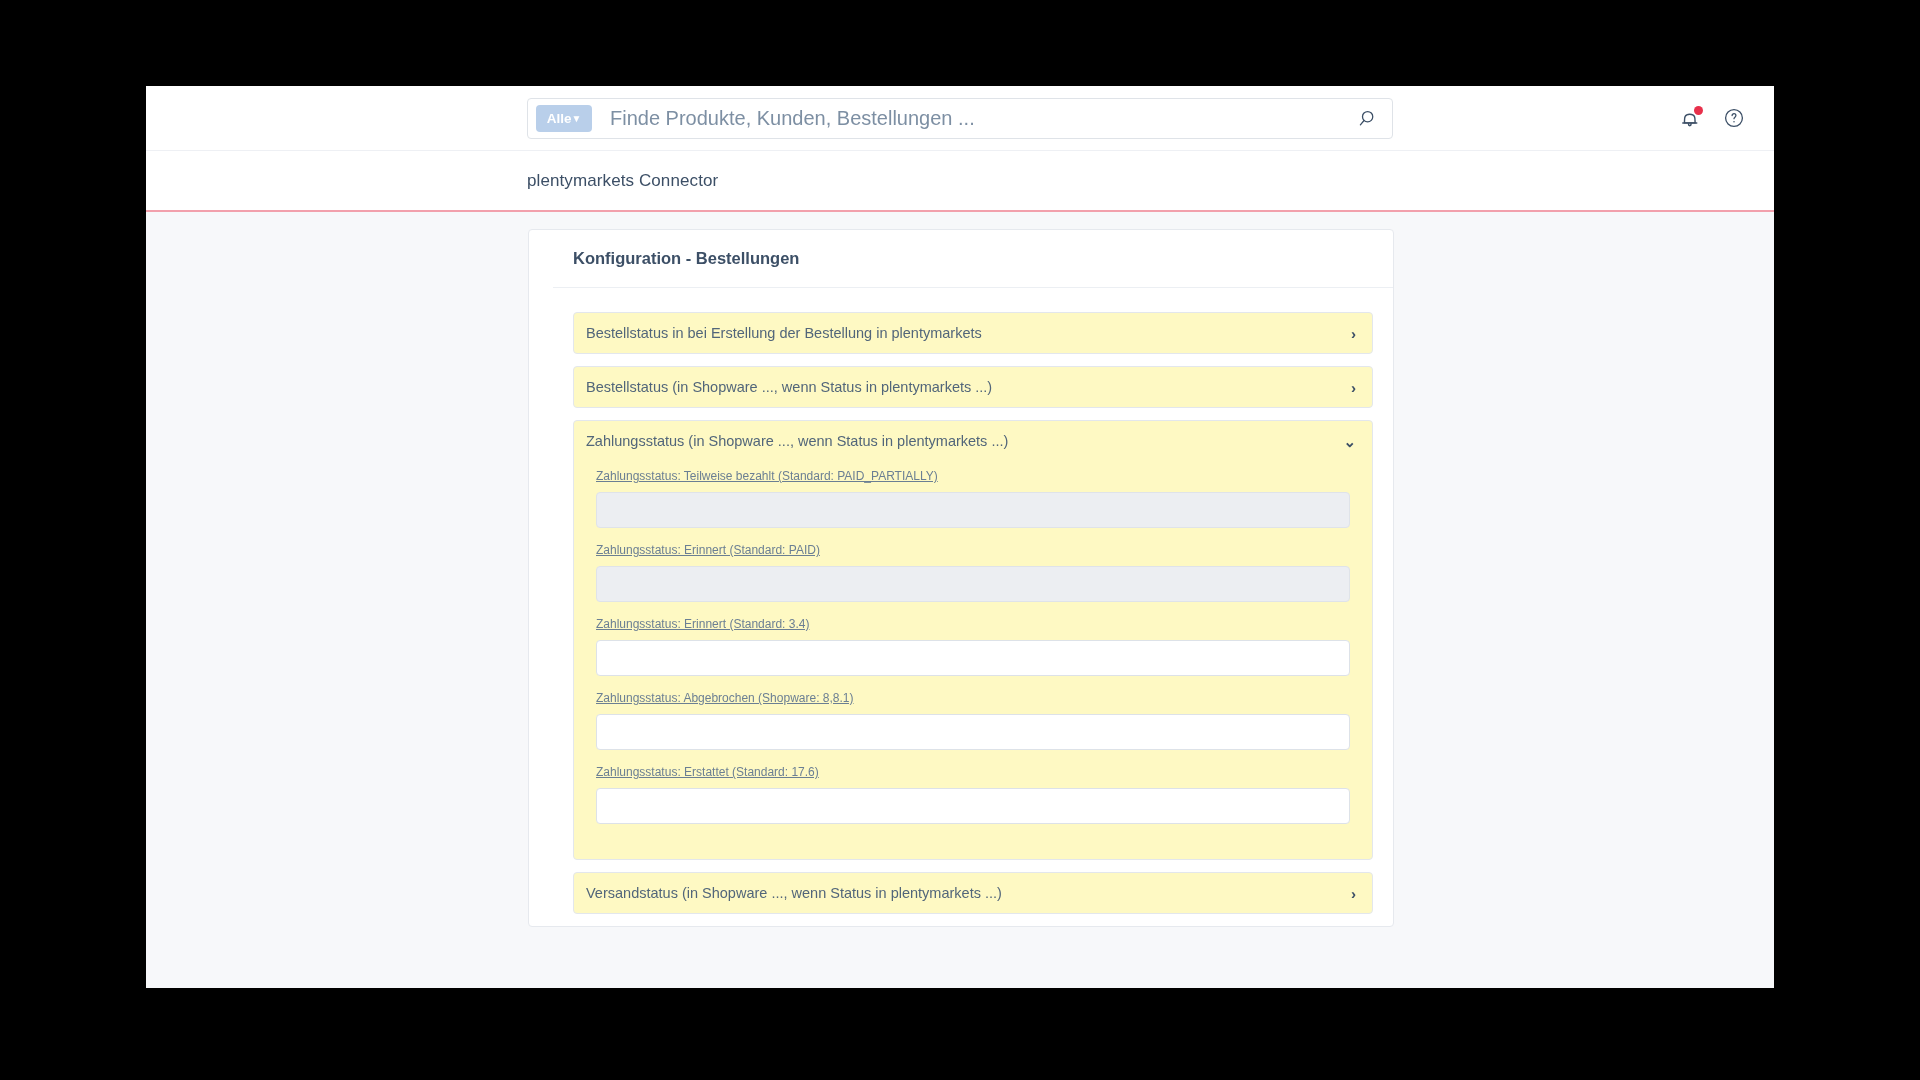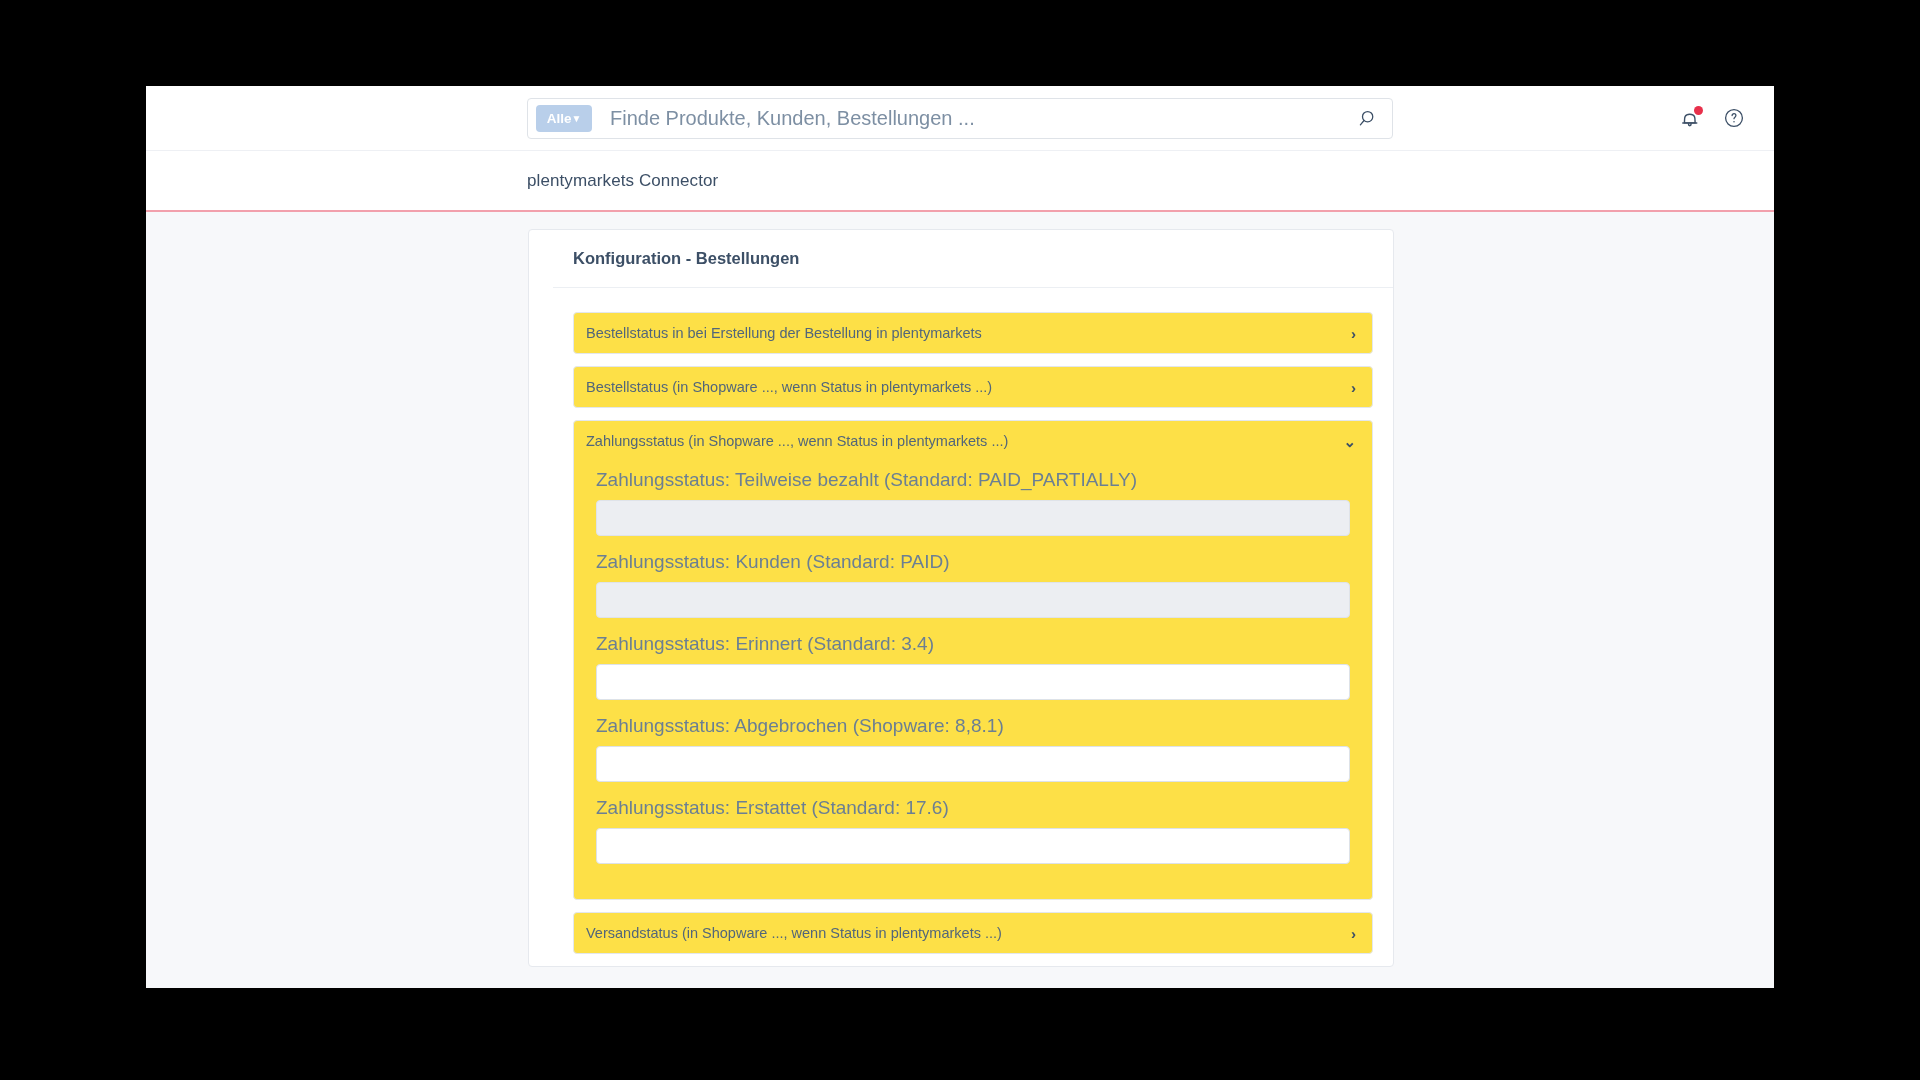--- a/index.html
+++ b/index.html
@@ -82,35 +82,36 @@
   }
   .card-head {
     height: 58px; display: flex; align-items: center;
     padding-left: 20px;
     border-bottom: 1px solid #eceff3;
     font-size: 16.5px; font-weight: bold; color: #3c4f66;
   }
   .card-body { padding: 24px 20px 0 20px; }
   .acc {
     border: 1px solid #e3e7ec; border-radius: 4px;
-    background: #fde047; margin-bottom: 12px;
+    background: #fef9c3; margin-bottom: 12px;
   }
   .acc-head {
     height: 40px; display: flex; align-items: center;
     padding: 0 16px 0 12px; cursor: pointer;
   }
   .acc-title {
     flex: 1; font-size: 14.5px; color: #52667a;
   }
   .chevron { color: #3c4f66; font-size: 15px; line-height: 1; font-weight: bold; }
   .acc-panel { padding: 0 12px 14px 12px; }
   .field { margin-bottom: 7px; }
   .field-label {
-    font-size: 19px; color: #6b7f93;
+    font-size: 12px; color: #6b7f93;
     padding: 8px 0 9px 10px;
+    text-decoration: underline;
   }
   .field-input {
     width: 100%; height: 36px;
     border: 1px solid #dde2e8; border-radius: 4px;
     background: #ffffff;
     margin-left: 10px; margin-right: 10px;
     width: calc(100% - 20px);
     font-size: 14px; color: #3c4f66;
     padding: 0 10px; outline: none;
     font-family: "Liberation Sans", sans-serif;
@@ -189,21 +190,21 @@
             <span class="chevron">⌄</span>
           </div>
           <div class="acc-panel">
 
             <div class="field">
               <div class="field-label">Zahlungsstatus: Teilweise bezahlt (Standard: PAID_PARTIALLY)</div>
               <input class="field-input disabled" type="text" disabled="" value="" style="">
             </div>
 
             <div class="field">
-              <div class="field-label">Zahlungsstatus: Kunden (Standard: PAID)</div>
+              <div class="field-label">Zahlungsstatus: Erinnert (Standard: PAID)</div>
               <input class="field-input disabled" type="text" disabled="" value="" style="">
             </div>
 
             <div class="field">
               <div class="field-label">Zahlungsstatus: Erinnert (Standard: 3.4)</div>
               <input class="field-input" type="text" value="" style="">
             </div>
 
             <div class="field">
               <div class="field-label">Zahlungsstatus: Abgebrochen (Shopware: 8,8.1)</div>

